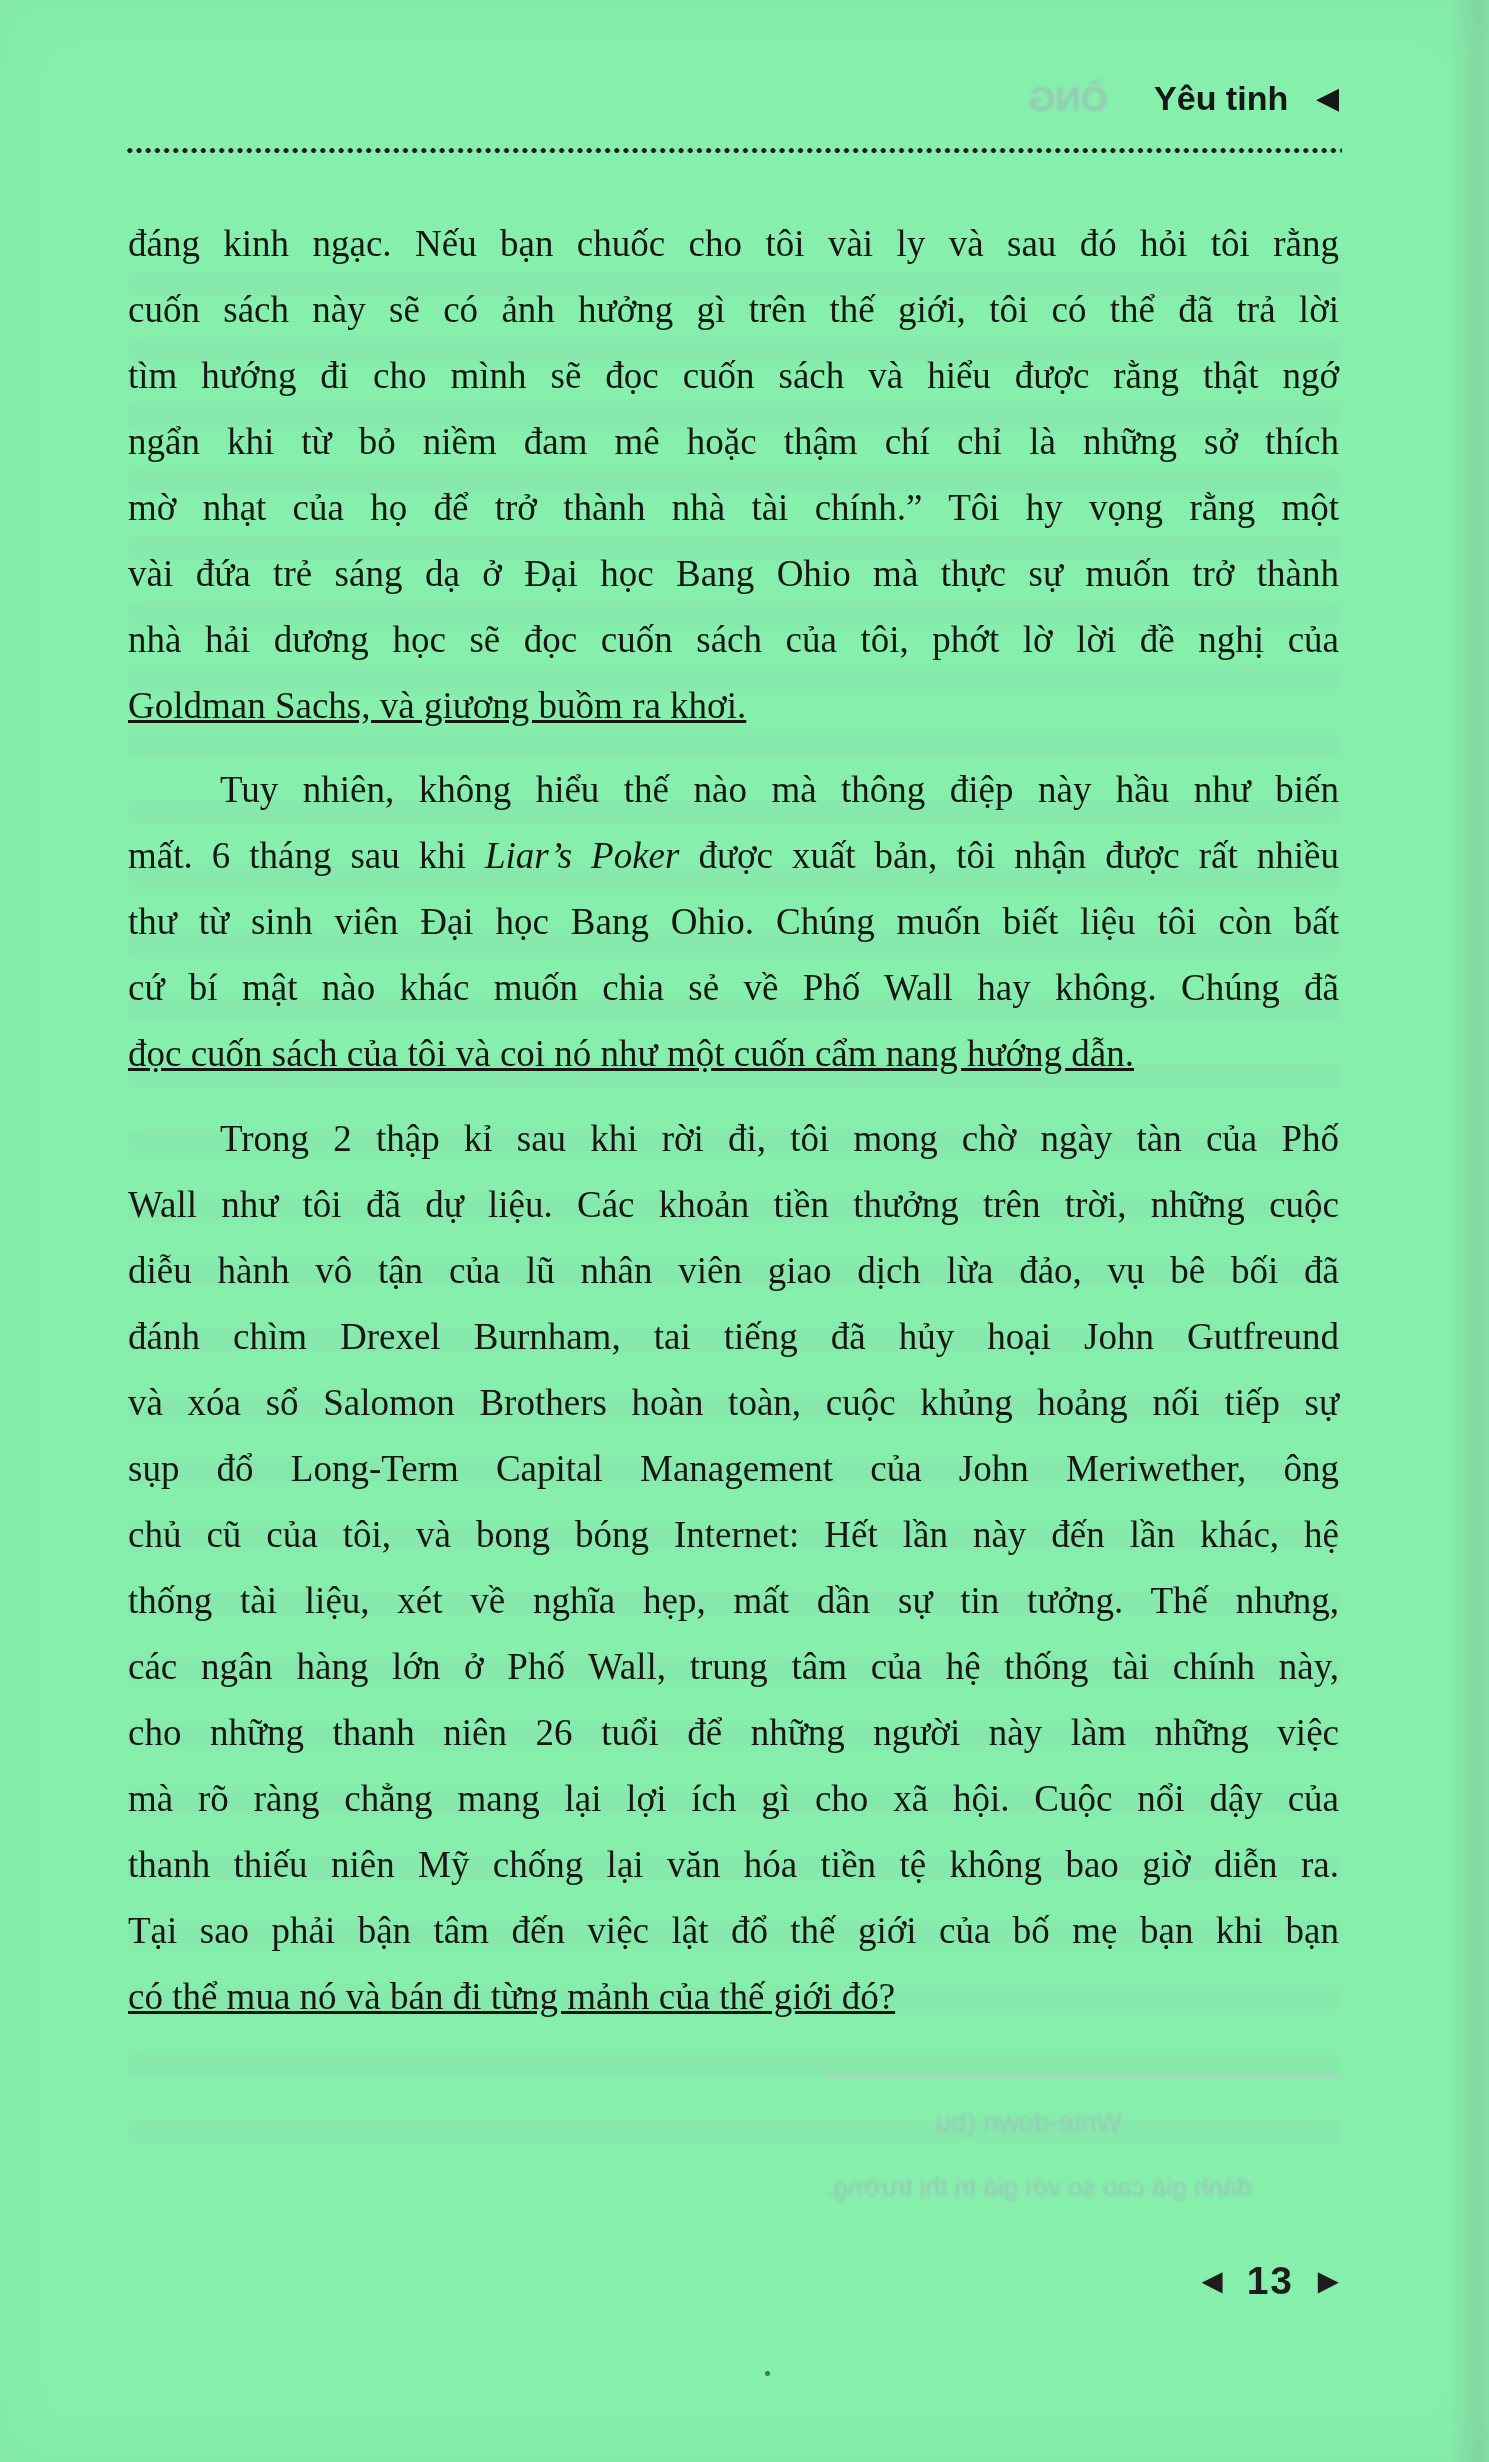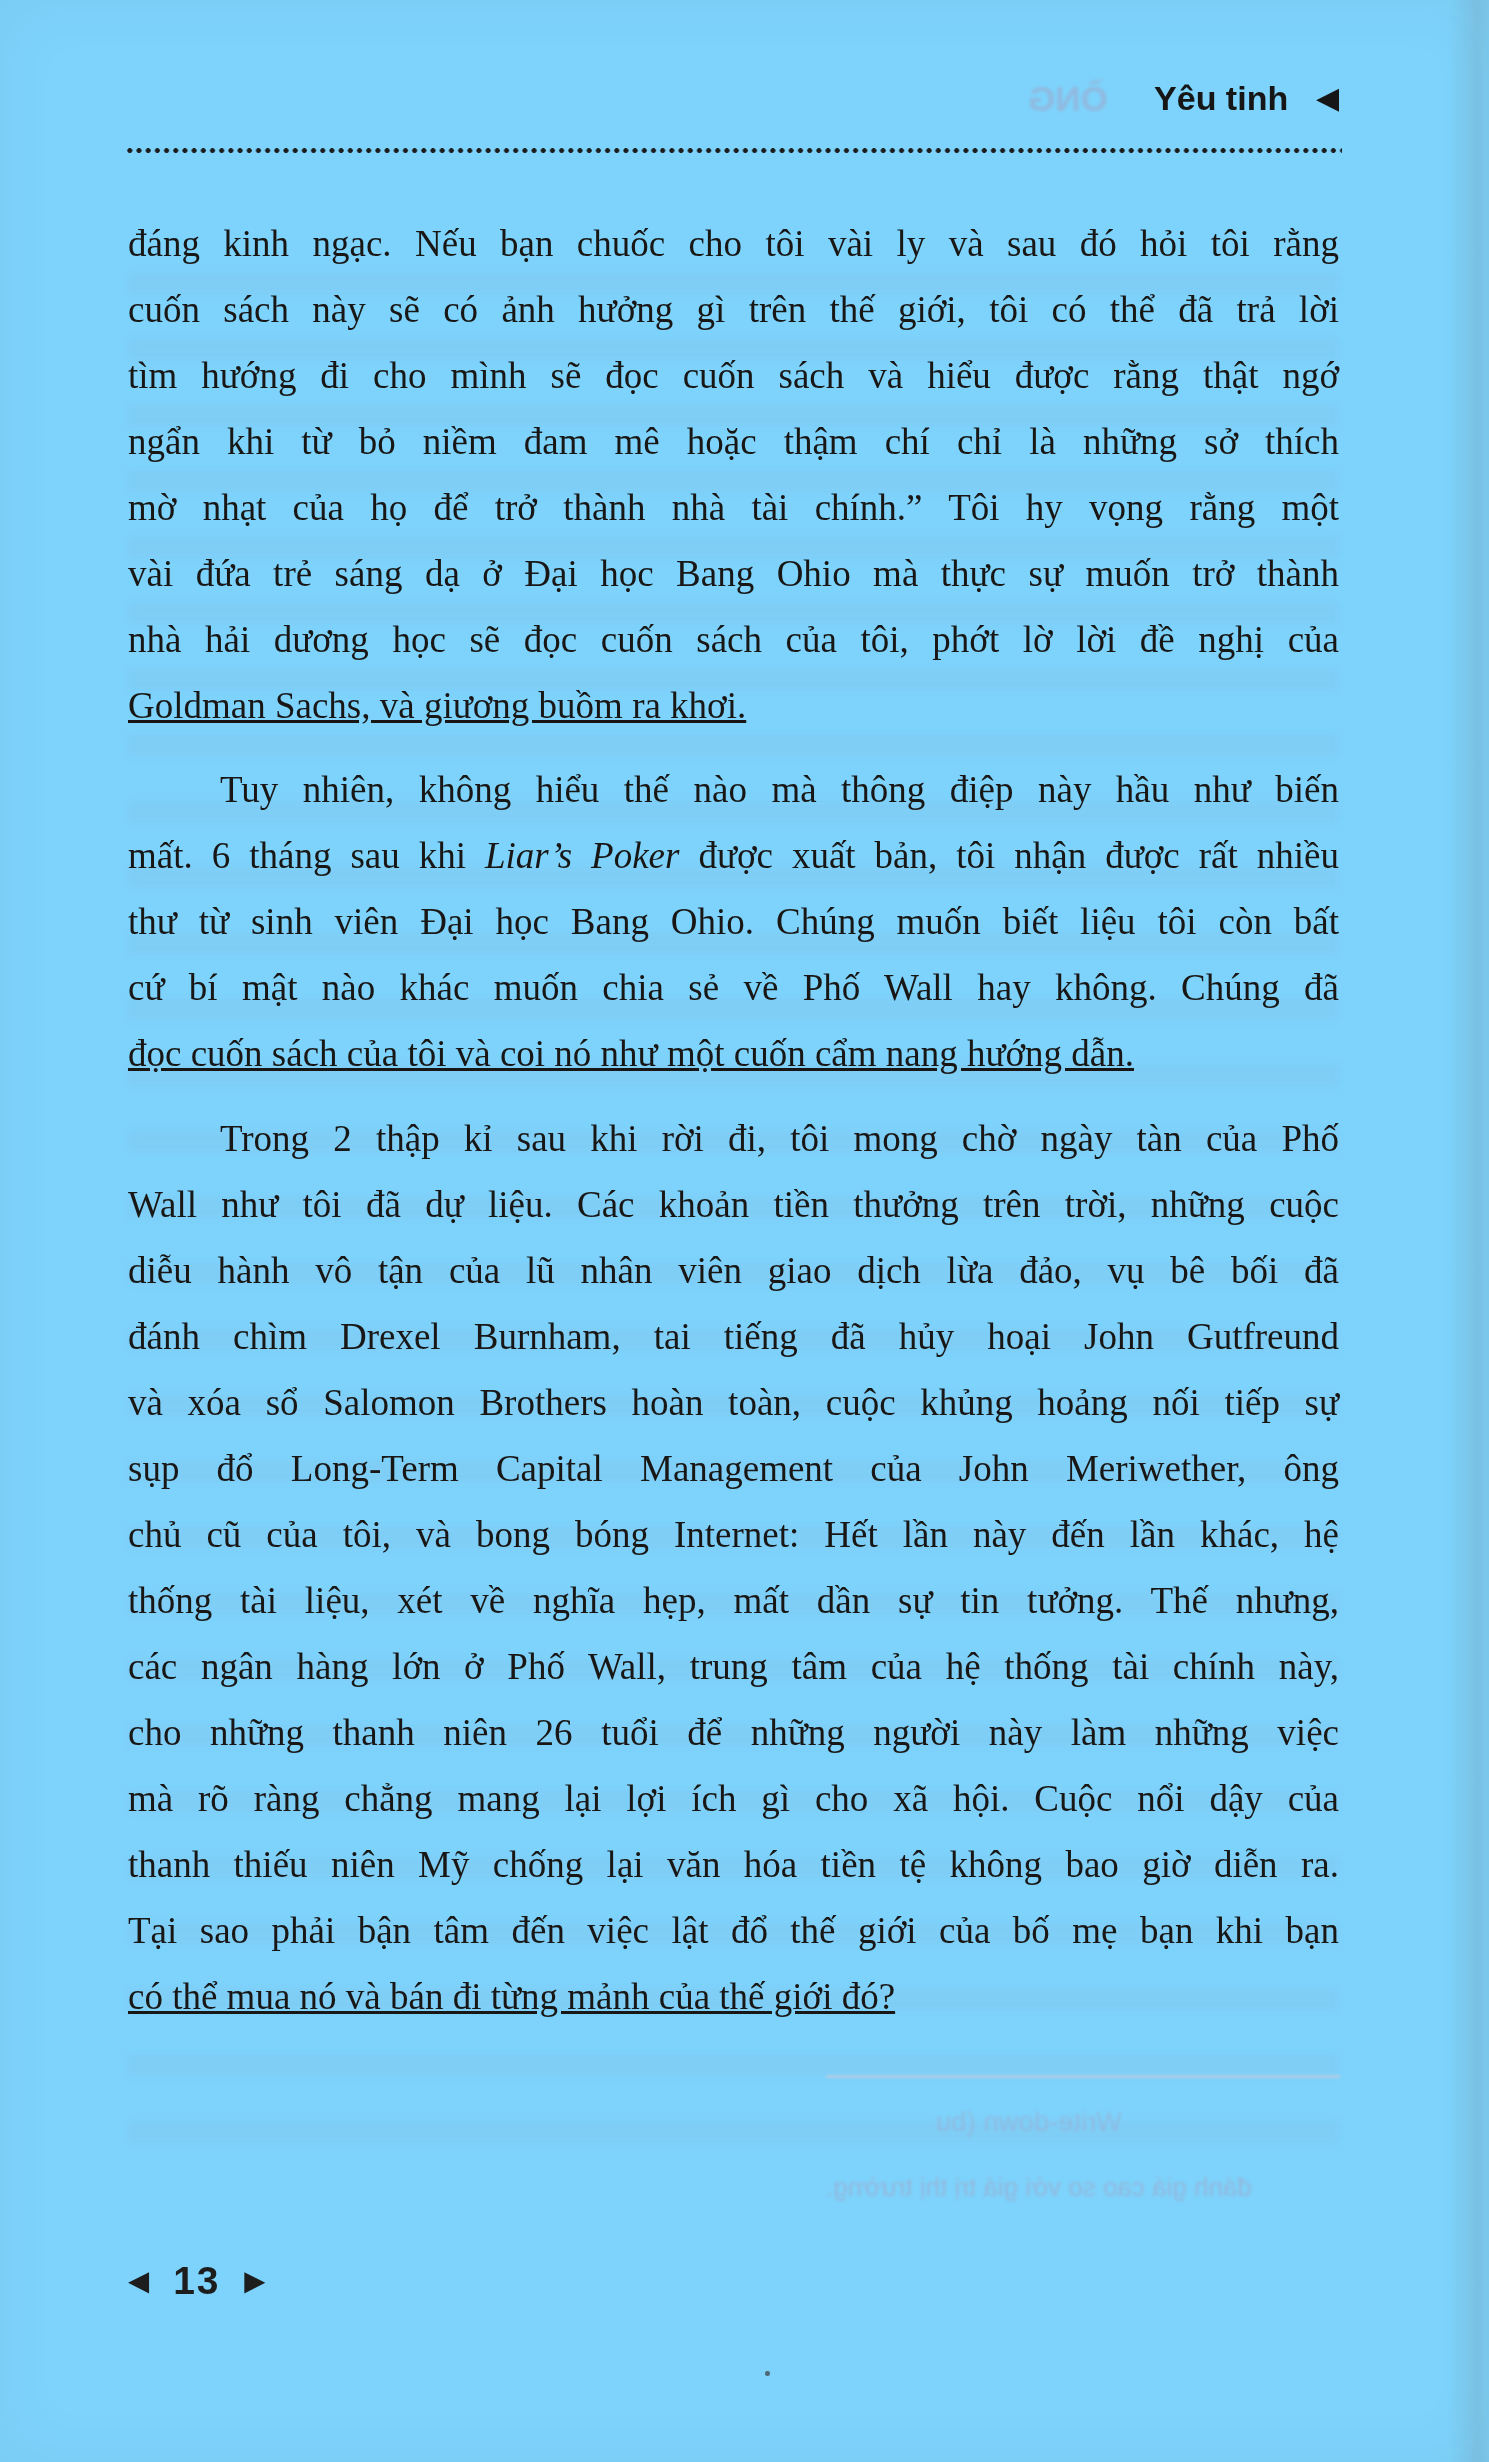--- a/index.html
+++ b/index.html
@@ -1,19 +1,19 @@
 <!DOCTYPE html>
 <html lang="vi" style="font-size:14.7px"><head>
 <meta charset="utf-8">
 <style>
   html,body { margin:0; padding:0; background:#f3f1ee; }
   .page {
     position:relative;
     width:1490px; height:2462px;
-    background:#7dd3fc;
+    background:#86efac;
     overflow:hidden;
     font-family:"Liberation Serif","DejaVu Serif",serif;
     box-shadow: inset 0 0 64px rgba(90,85,80,0.06);
   }
   .edge-shade {
     position:absolute; top:0; right:0; width:42px; height:100%;
     background:linear-gradient(to right, rgba(110,105,100,0) 0%, rgba(110,105,100,0.14) 70%, rgba(110,105,100,0.08) 100%);
     pointer-events:none;
   }
   
@@ -75,21 +75,21 @@
     font-size:26px; opacity:0.5;
   }
   .ghost-underline {
     position:absolute; left:826px; top:2075px; width:514px; height:2.8px;
     background:#cfc8d8; opacity:0.6; filter:blur(0.9px);
     pointer-events:none;
   }
   
   .footer {
     position:absolute; left:128px; top:2259px; width:1211px;
-    text-align:left;
+    text-align:right;
     font-family:"Liberation Sans","DejaVu Sans",sans-serif;
     color:#1d1d1d;
     white-space:nowrap;
   }
   .footer .pg-marker { font-size:27.5px; position:relative; top:-3.7px; }
   .footer .pg-num { font-size:39px; font-weight:bold; letter-spacing:1.8px; margin:0 20px; }
   .speck {
     position:absolute; left:765px; top:2371px; width:4.6px; height:4.6px;
     border-radius:50%; background:#3a3a3a; opacity:0.7;
   }

